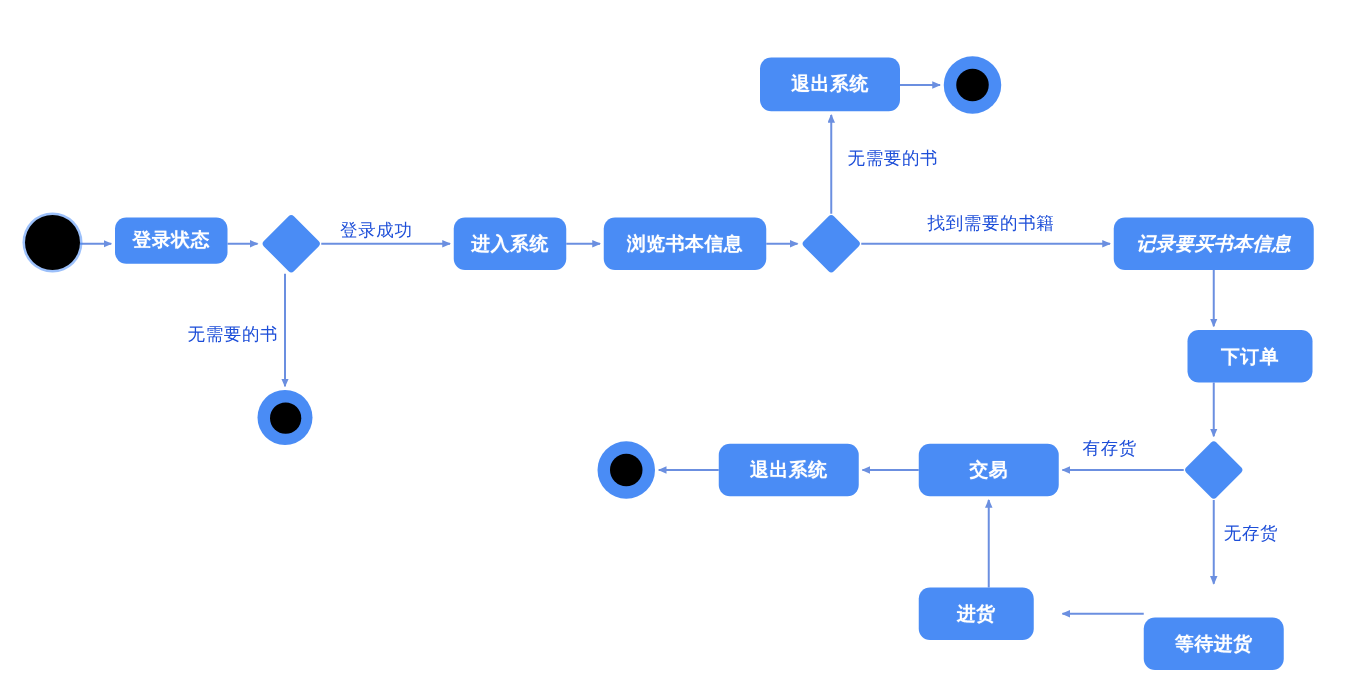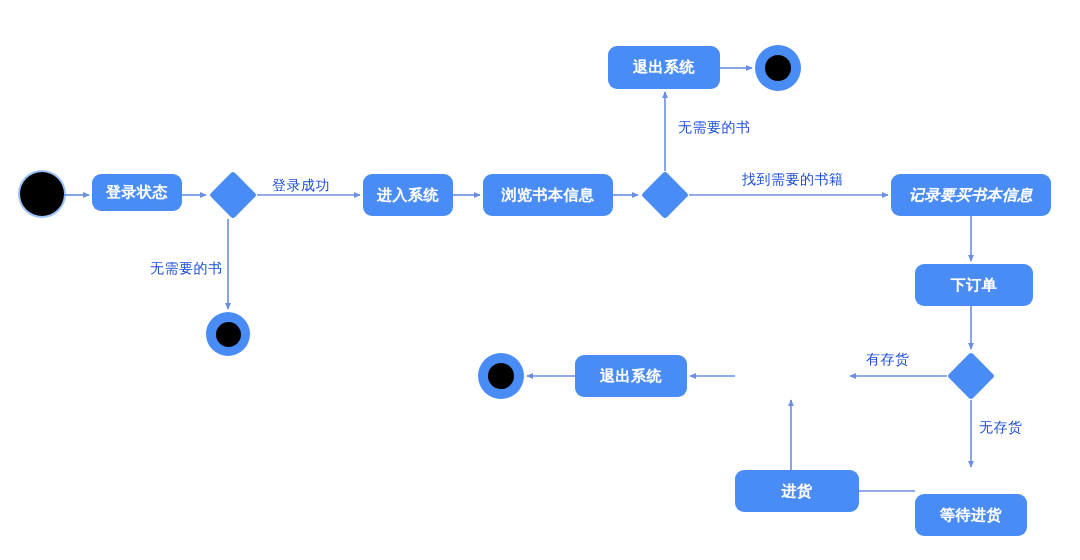--- a/index.html
+++ b/index.html
@@ -151,40 +151,43 @@
   </div>
 
   <div class="node final-node" style="left:755px; top:45px; width:46px; height:46px;">
     <div class="final-node-inner" style="width:26px; height:26px;"></div>
   </div>
 
   <div class="node action-node" style="left:891px; top:174px; width:160px; height:42px;font-style:italic;">
     <span>记录要买书本信息</span>
   </div>
 
-  <div class="node action-node" style="left:915px; top:264px; width:118px; height:42px;">
+  <div class="node action-node" style="left:950px; top:264px; width:100px; height:42px;">
     <span>下订单</span>
   </div>
 
   <div class="node decision-node" style="left:947px; top:352px; width:34px; height:34px; margin-left:7px; margin-top:7px;"></div>
 
+  <div class="node action-node" style="left:735px; top:355px; width:112px; height:42px;">
+    <span>交易</span>
+  </div>
 
   <div class="node action-node" style="left:575px; top:355px; width:112px; height:42px;">
     <span>退出系统</span>
   </div>
 
   <div class="node final-node" style="left:478px; top:353px; width:46px; height:46px;">
     <div class="final-node-inner" style="width:26px; height:26px;"></div>
   </div>
 
   <div class="node action-node" style="left:915px; top:494px; width:112px; height:42px;">
     <span>等待进货</span>
   </div>
 
-  <div class="node action-node" style="left:735px; top:470px; width:124px; height:42px;">
+  <div class="node action-node" style="left:735px; top:470px; width:92px; height:42px;">
     <span>进货</span>
   </div>
 
   <div class="edge-label" style="left:272px; top:178px;">登录成功</div>
 
   <div class="edge-label" style="left:150px; top:261px;">无需要的书</div>
 
   <div class="edge-label" style="left:678px; top:120px;">无需要的书</div>
 
   <div class="edge-label" style="left:726px; top:172px;margin-left:16px;">找到需要的书籍</div>

